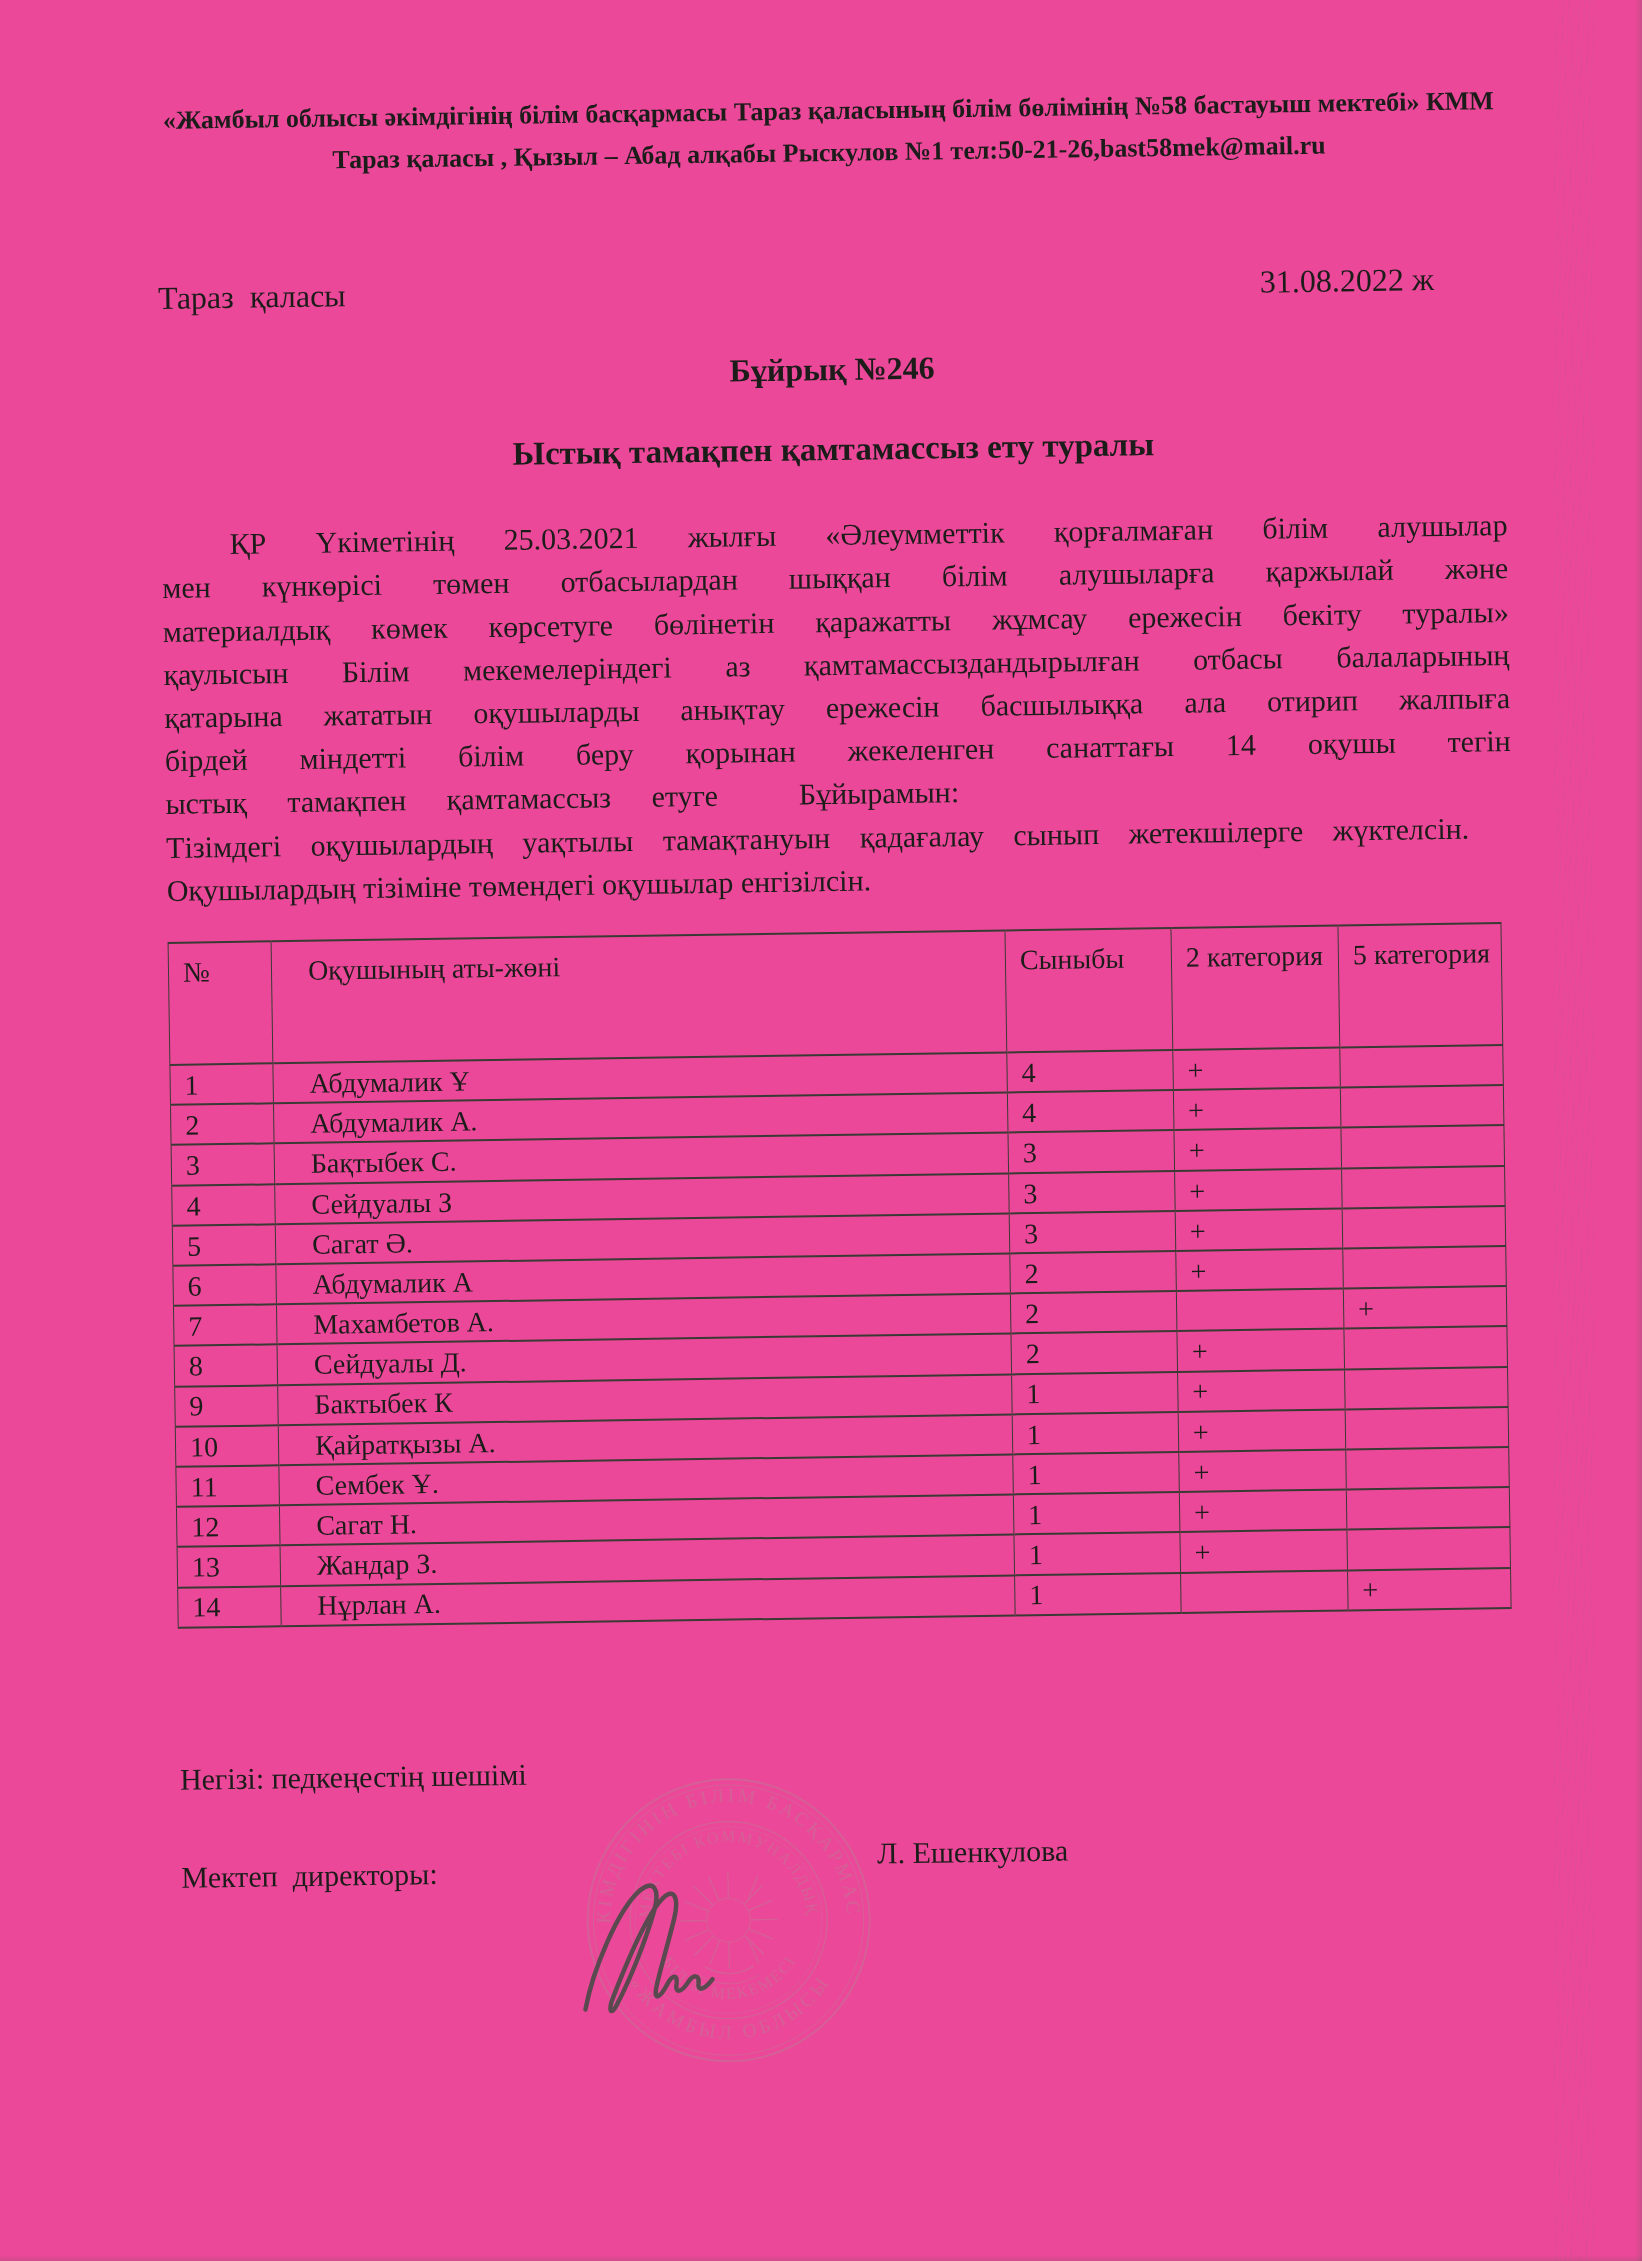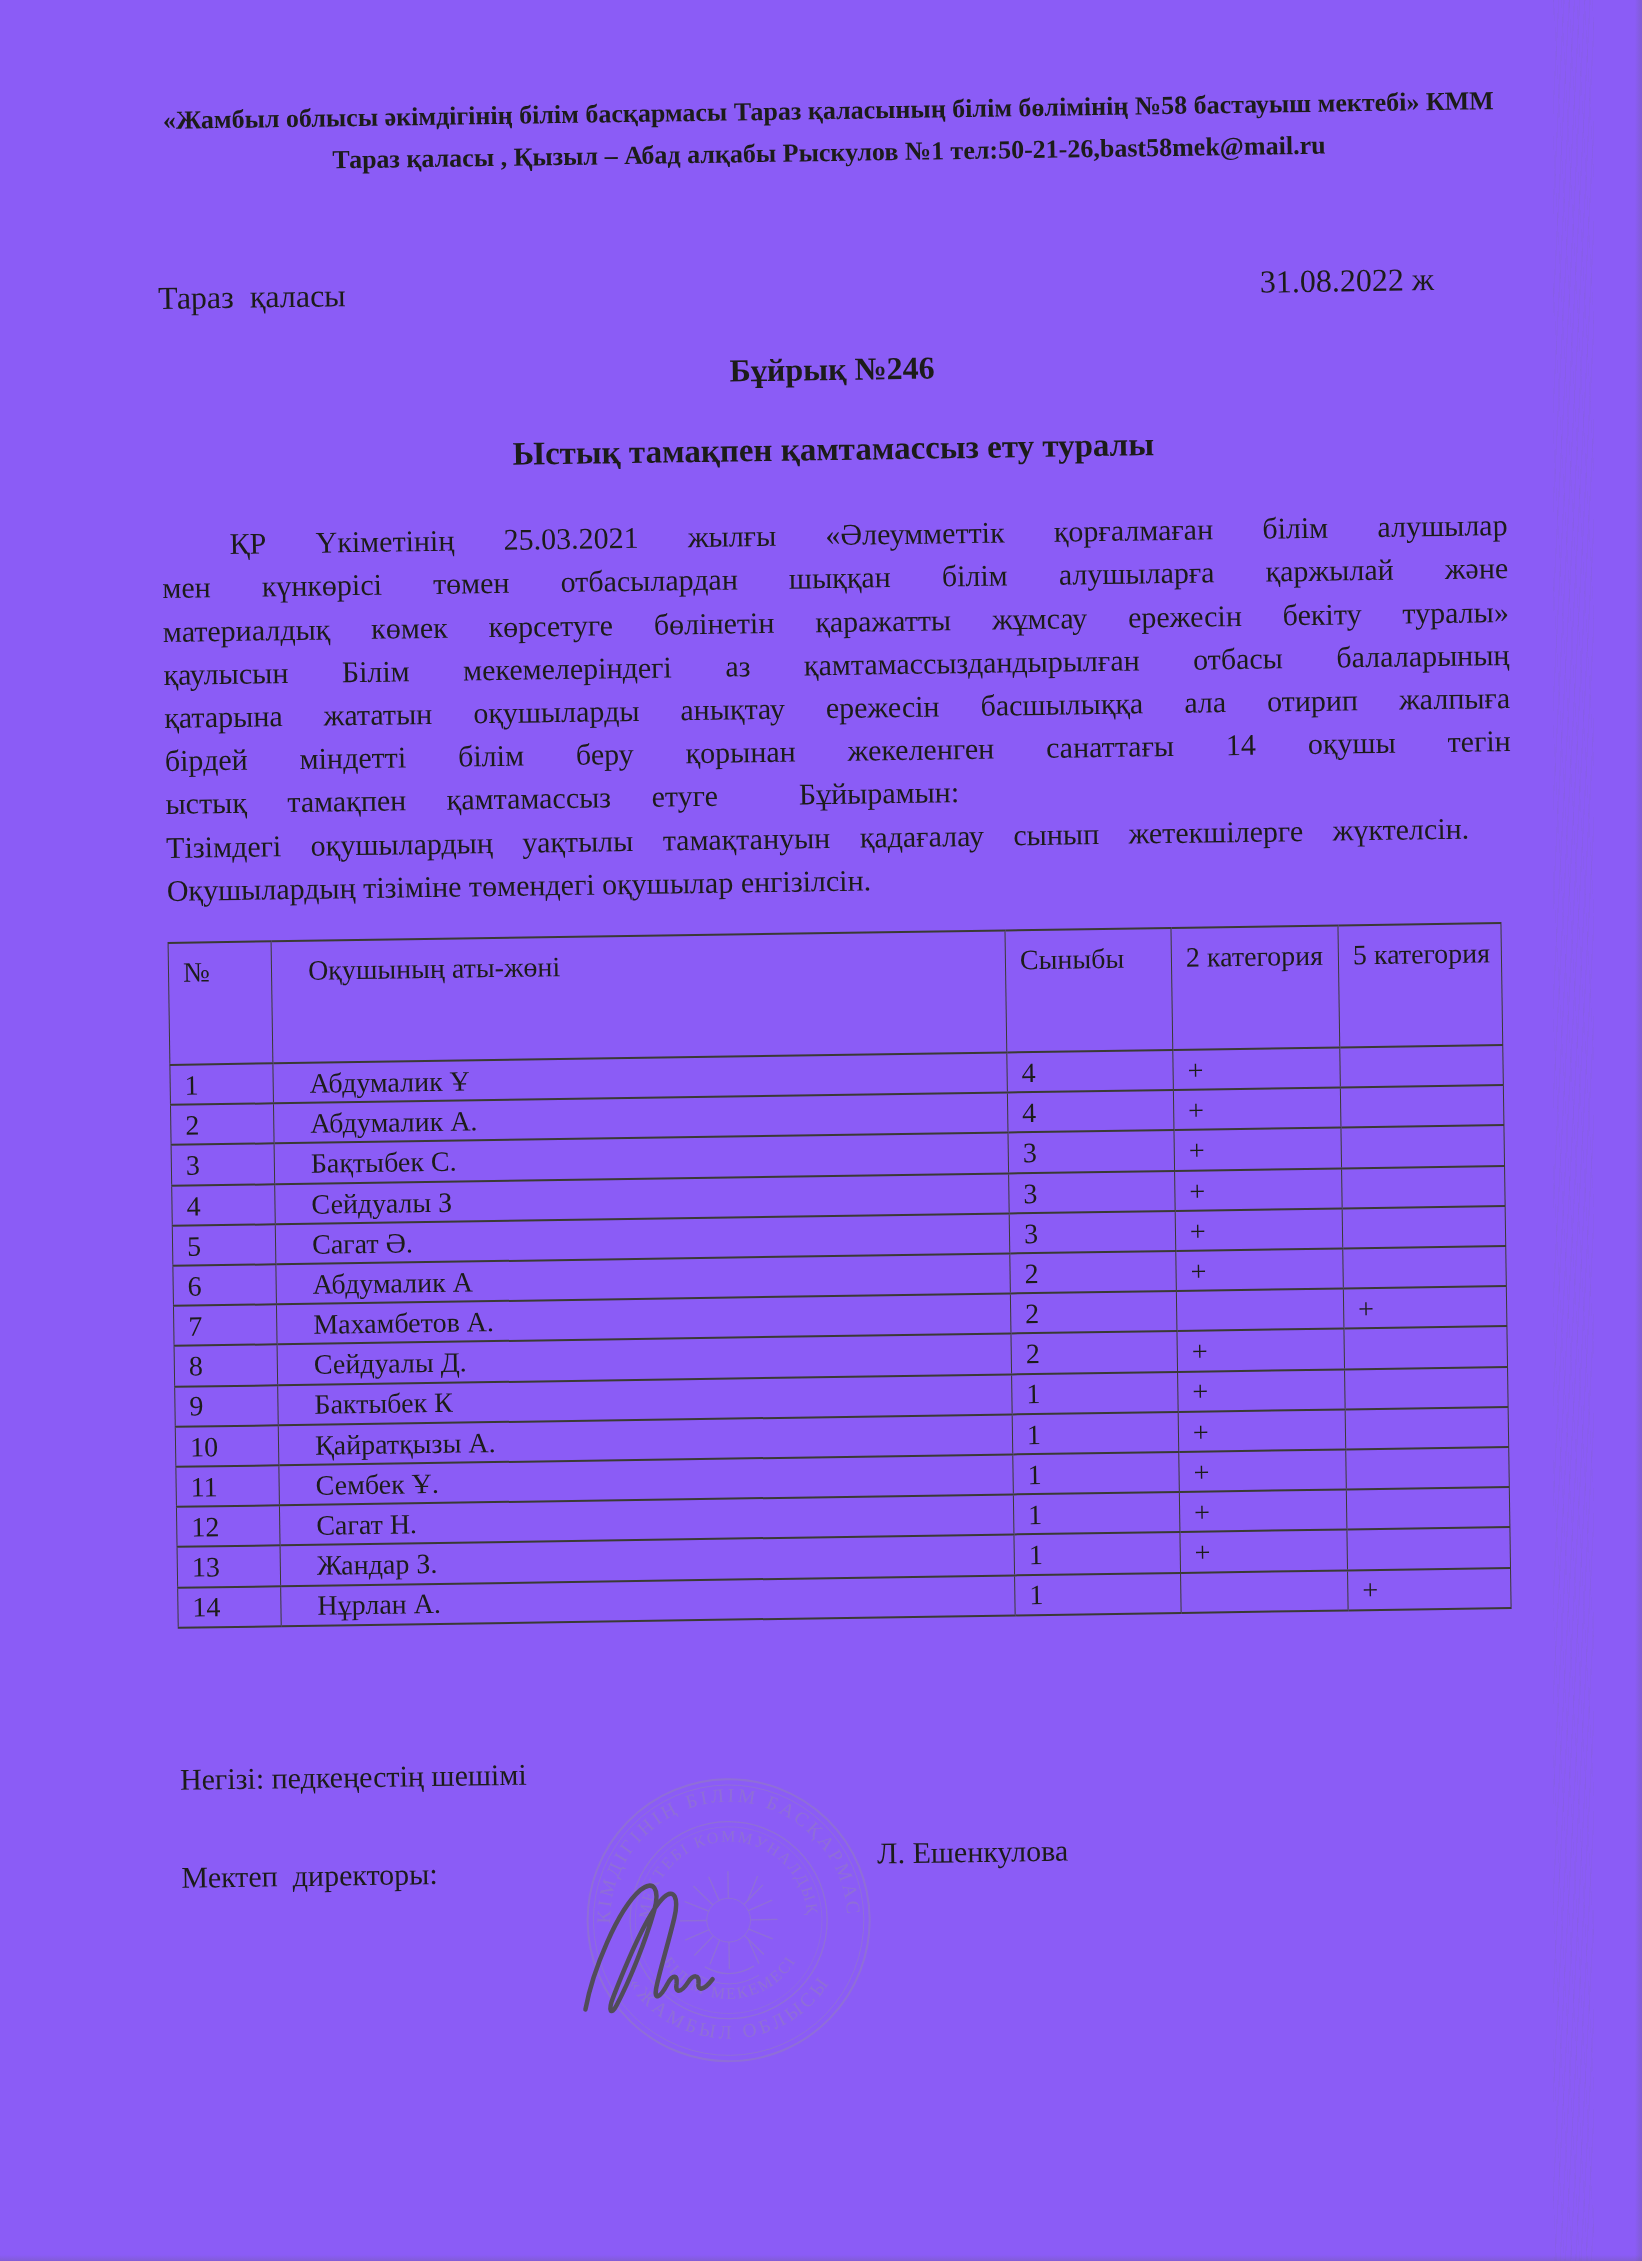--- a/index.html
+++ b/index.html
@@ -1,19 +1,19 @@
 <!DOCTYPE html>
 <html style="font-size:10.3px"><head>
 <meta charset="utf-8">
 <style>
   html,body{margin:0;padding:0;background:#e8e8e4;}
   .page{
     position:relative;
     width:1643px;height:2261px;
-    background:#8b5cf6;
+    background:#ec4899;
     overflow:hidden;
     font-family:"Liberation Serif","DejaVu Serif",serif;
     color:#1c1c1a;
   }
   .content{
     position:absolute;left:155px;top:90px;width:1346px;
     transform:rotate(-0.85deg);
     transform-origin:50% 0;
   }
   .org-header{ text-align:center; font-weight:bold; font-size:26px; line-height:1.6; }

